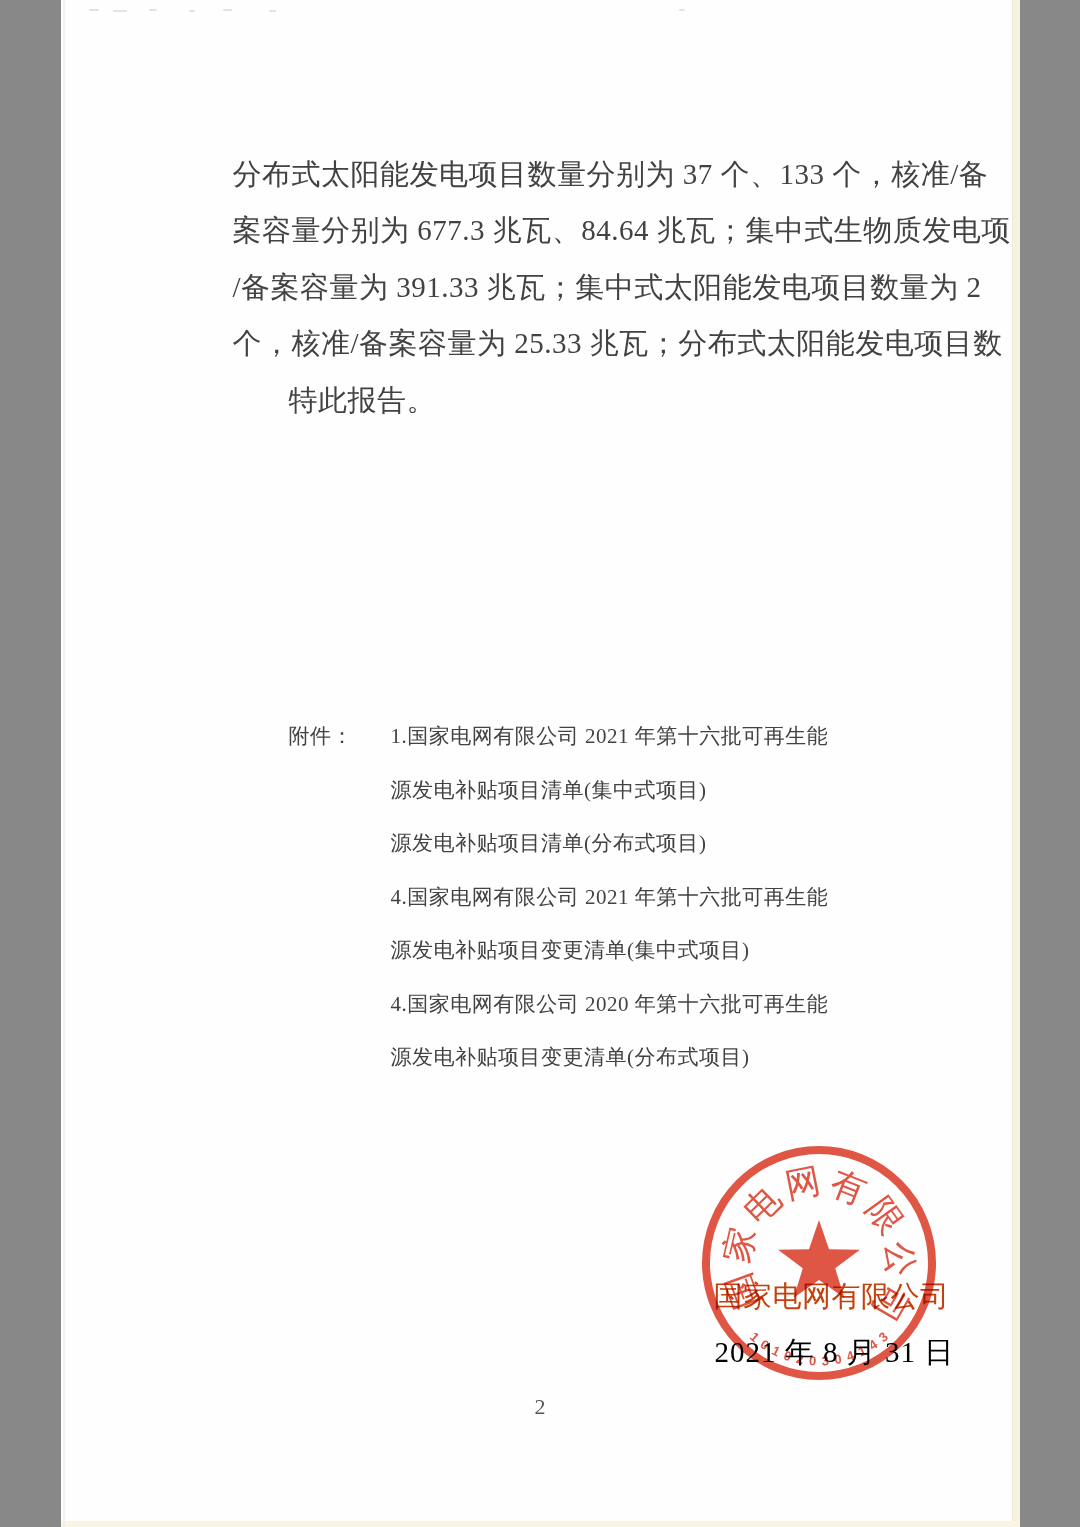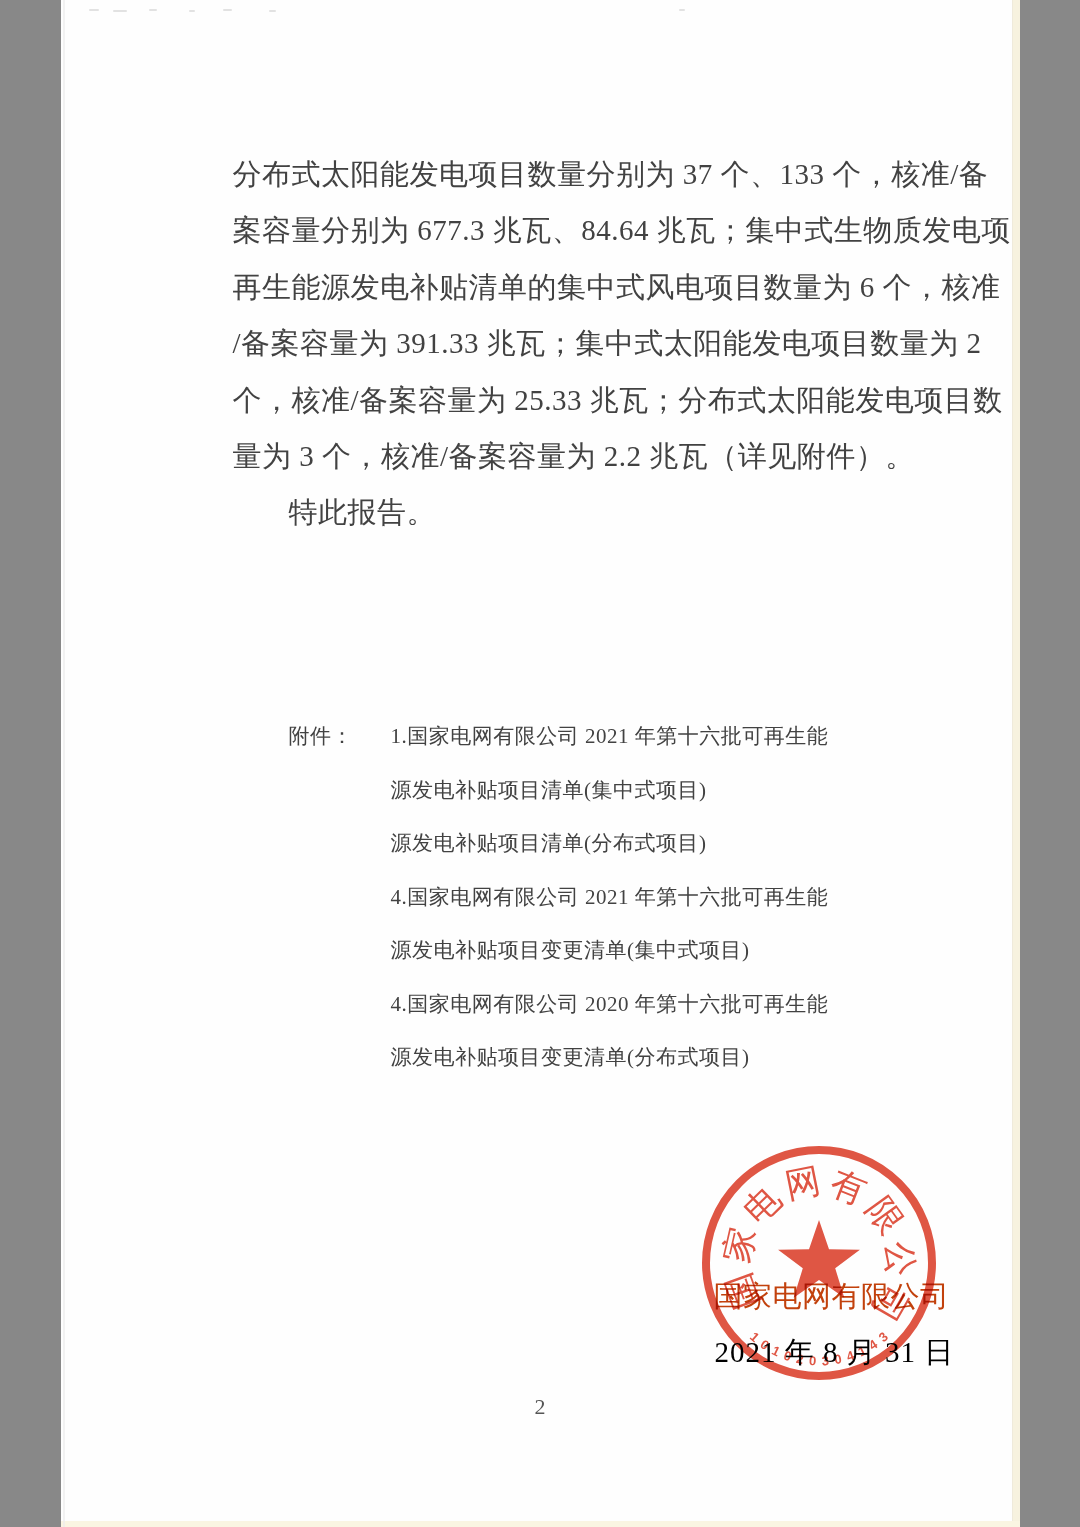--- a/index.html
+++ b/index.html
@@ -78,24 +78,22 @@
   <div class="speck" style="left:88px;top:9px;width:8px;height:2px;"></div>
   <div class="speck" style="left:128px;top:10px;width:6px;height:2px;"></div>
   <div class="speck" style="left:162px;top:9px;width:9px;height:2px;"></div>
   <div class="speck" style="left:208px;top:10px;width:7px;height:2px;"></div>
   <div class="speck" style="left:618px;top:9px;width:6px;height:2px;"></div>
   <div class="speck" style="left:1046px;top:10px;width:6px;height:2px;"></div>
 
   <div class="body-text">
     <div class="bline">分布式太阳能发电项目数量分别为 37 个、133 个，核准/备</div>
     <div class="bline">案容量分别为 677.3 兆瓦、84.64 兆瓦；集中式生物质发电项</div>
-    <div class="bline">再生能源发电补贴清单的集中式风电项目数量为 6 个，核准</div>
     <div class="bline">/备案容量为 391.33 兆瓦；集中式太阳能发电项目数量为 2</div>
     <div class="bline">个，核准/备案容量为 25.33 兆瓦；分布式太阳能发电项目数</div>
-    <div class="bline">量为 3 个，核准/备案容量为 2.2 兆瓦（详见附件）。</div>
     <div class="bline closing">特此报告。</div>
   </div>
 
   <div class="attachments">
     <span class="attach-label">附件：</span>
     <div class="aline">1.国家电网有限公司 2021 年第十六批可再生能</div>
     <div class="aline">源发电补贴项目清单(集中式项目)</div>
     <div class="aline">源发电补贴项目清单(分布式项目)</div>
     <div class="aline">4.国家电网有限公司 2021 年第十六批可再生能</div>
     <div class="aline">源发电补贴项目变更清单(集中式项目)</div>

